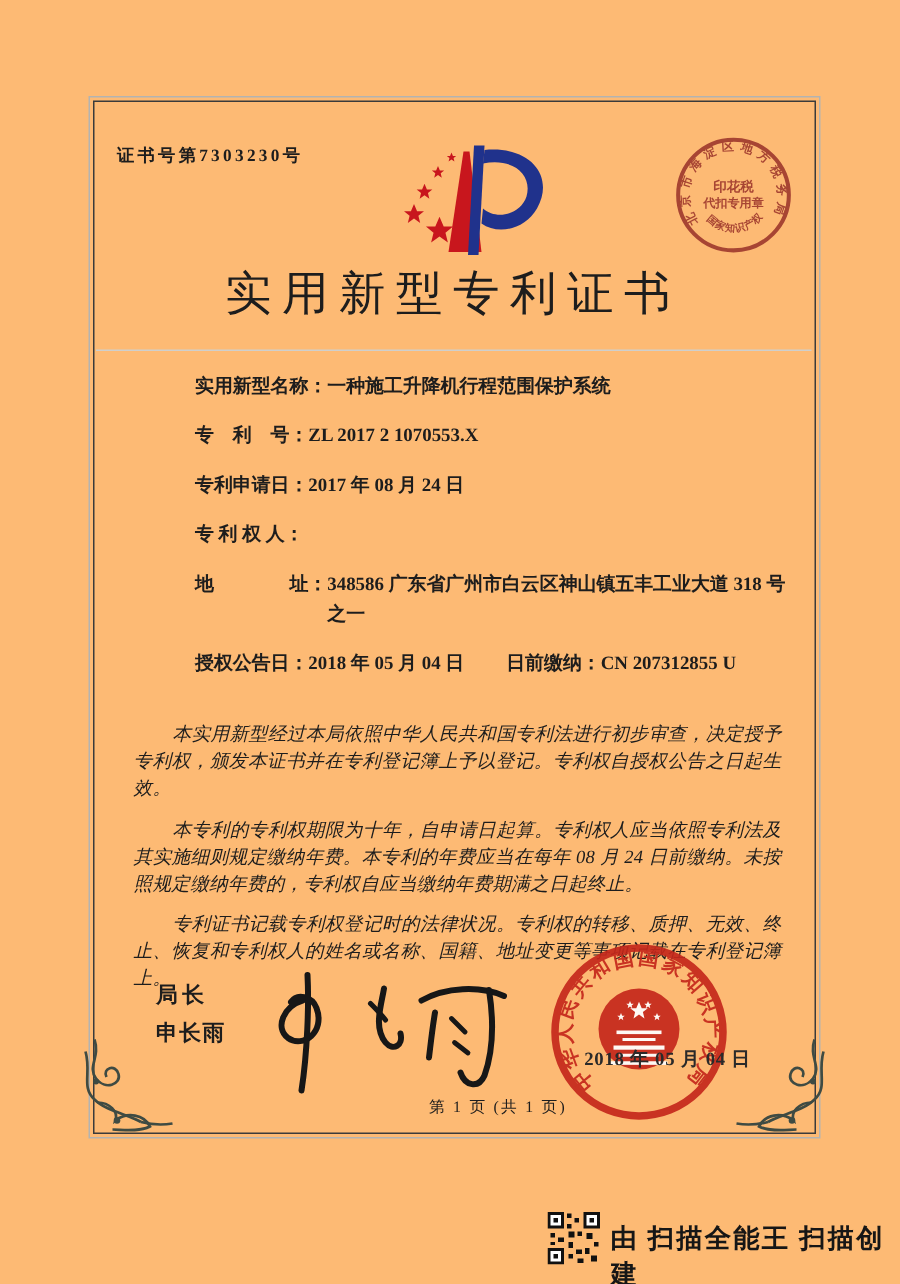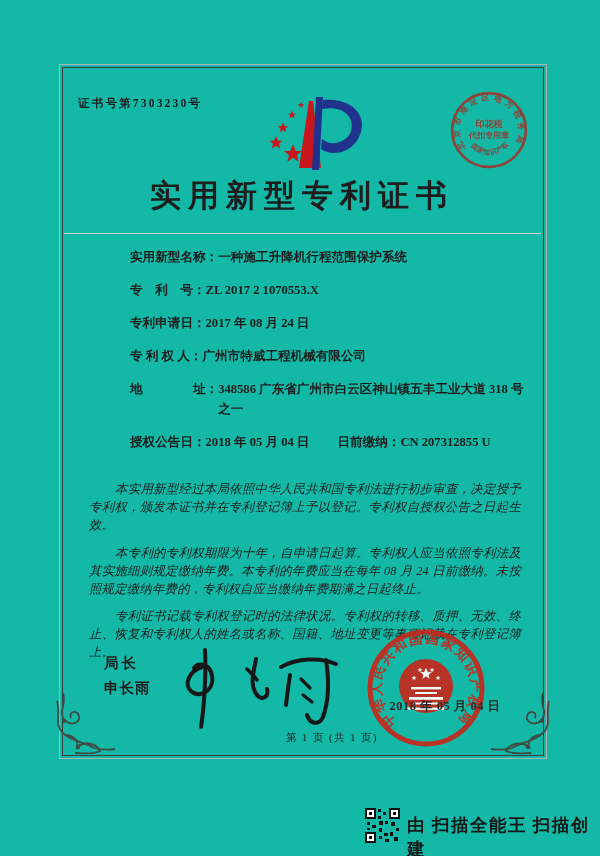--- a/index.html
+++ b/index.html
@@ -1,25 +1,25 @@
 <!DOCTYPE html>
 <html><head>
 <meta charset="utf-8">
 <style>
   html,body{margin:0;padding:0;background:#e8e8e6;}
-  .page{position:relative;width:600px;height:856px;background:#14b8a6;overflow:hidden;
+  .page{position:relative;width:600px;height:856px;background:#fdba74;overflow:hidden;
         font-family:"Liberation Serif","DejaVu Serif",serif;color:#1d1d1d;}
   .frame{position:absolute;left:62px;top:67px;width:480px;height:687px;
          border:1.5px solid #3b3b3b;outline:1px solid #b3b3b1;outline-offset:2px;z-index:0;}
   .cert-no{position:absolute;left:78px;top:96px;font-size:11.5px;letter-spacing:2.2px;
            font-weight:600;z-index:1;}
   .logo{position:absolute;left:253px;top:94px;width:118px;height:78px;z-index:1;}
   .tax-stamp{position:absolute;left:444px;top:85px;width:90px;height:90px;opacity:.88;z-index:2;}
   .title{position:absolute;left:62px;top:175px;width:480px;text-align:center;font-size:31px;
-         font-weight:700;letter-spacing:7px;z-index:1;}
+         font-weight:400;letter-spacing:7px;z-index:1;}
   .divider{position:absolute;left:64px;top:233px;width:477px;height:1px;background:#cfcfcc;z-index:1;}
   .fields{position:absolute;left:95px;top:247px;width:432px;font-size:12.6px;font-weight:600;z-index:1;}
   .field-row{display:flex;line-height:20px;margin-bottom:13px;margin-left:35px;}
   .f-label{flex:none;}
   .f-value{flex:1;}
   .pair2{margin-left:28px;}
   .paragraphs{position:absolute;left:79px;top:471px;width:452px;font-size:12.4px;line-height:17.9px;
               text-align:justify;font-style:italic;font-weight:500;letter-spacing:.2px;z-index:1;}
   .paragraphs p{margin:10px;text-indent:2.1em;}
   .signer-title{position:absolute;left:104px;top:654px;font-size:14.5px;font-weight:700;letter-spacing:3px;z-index:1;}
@@ -87,21 +87,20 @@
     <div class="field-row">
       <span class="f-label">专　利　号：</span>
       <span class="f-value">ZL 2017 2 1070553.X</span>
     </div>
     <div class="field-row">
       <span class="f-label">专利申请日：</span>
       <span class="f-value">2017 年 08 月 24 日</span>
     </div>
     <div class="field-row">
       <span class="f-label">专 利 权 人：</span>
-      <span class="f-value">广州市特威工程机械有限公司</span>
     </div>
     <div class="field-row">
       <span class="f-label">地　　　　址：</span>
       <span class="f-value">348586 广东省广州市白云区神山镇五丰工业大道 318 号之一</span>
     </div>
     <div class="field-row">
       <span class="f-label">授权公告日：</span>
       <span>2018 年 05 月 04 日</span>
       <span class="f-label pair2">日前缴纳：</span>
       <span>CN 207312855 U</span>

